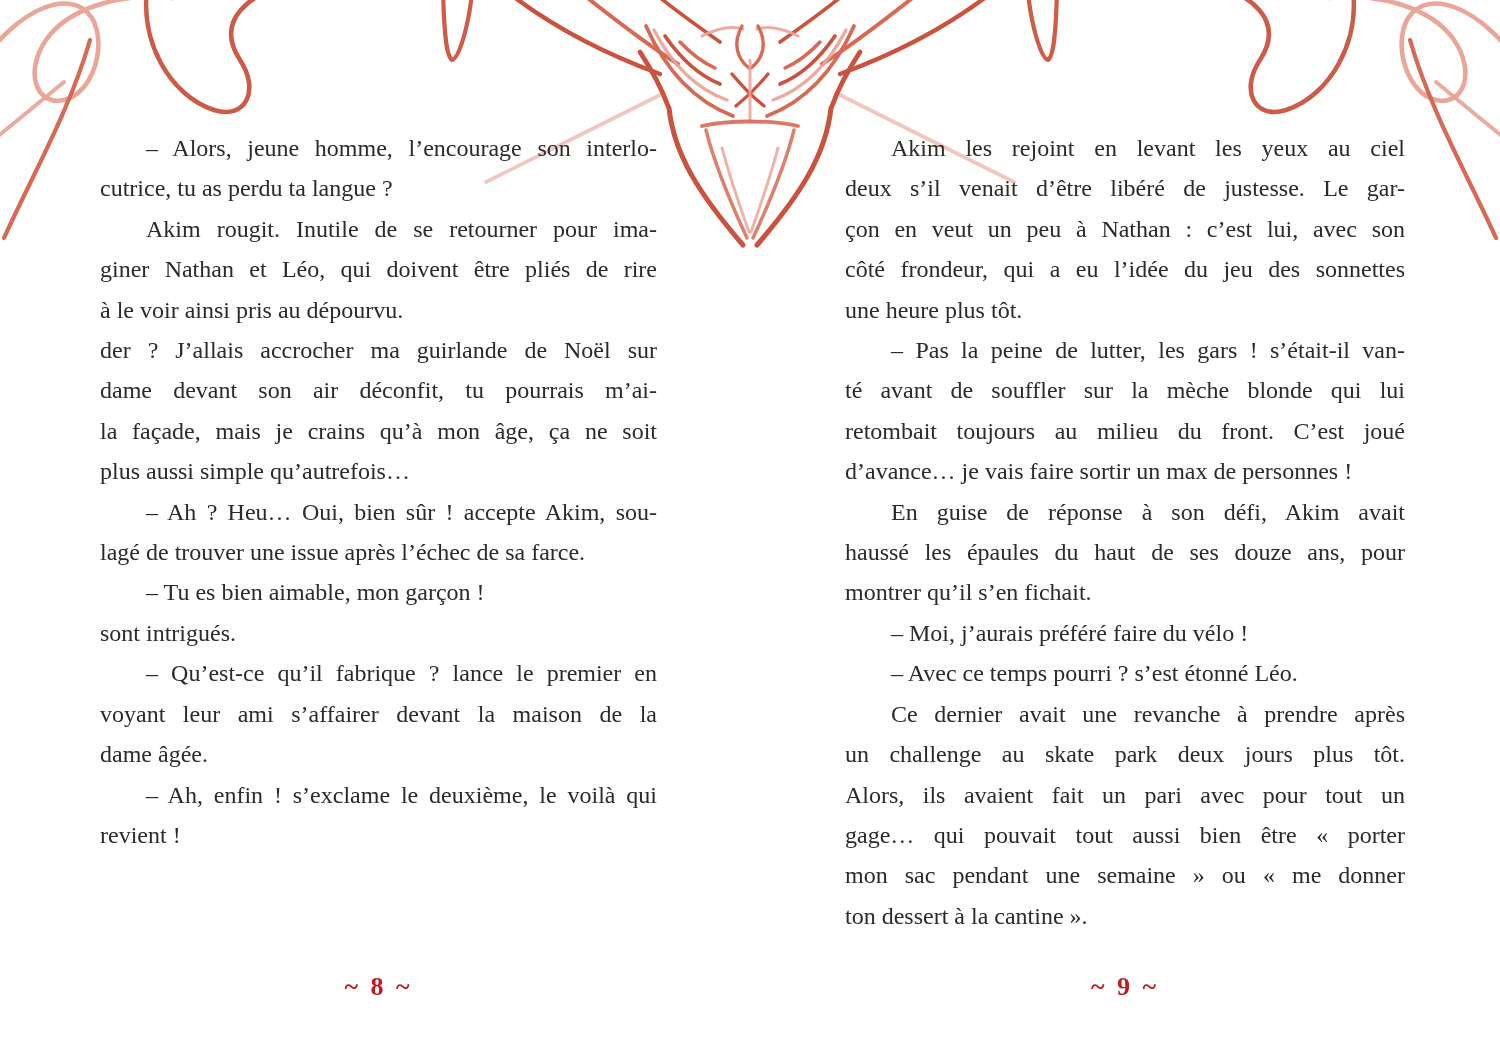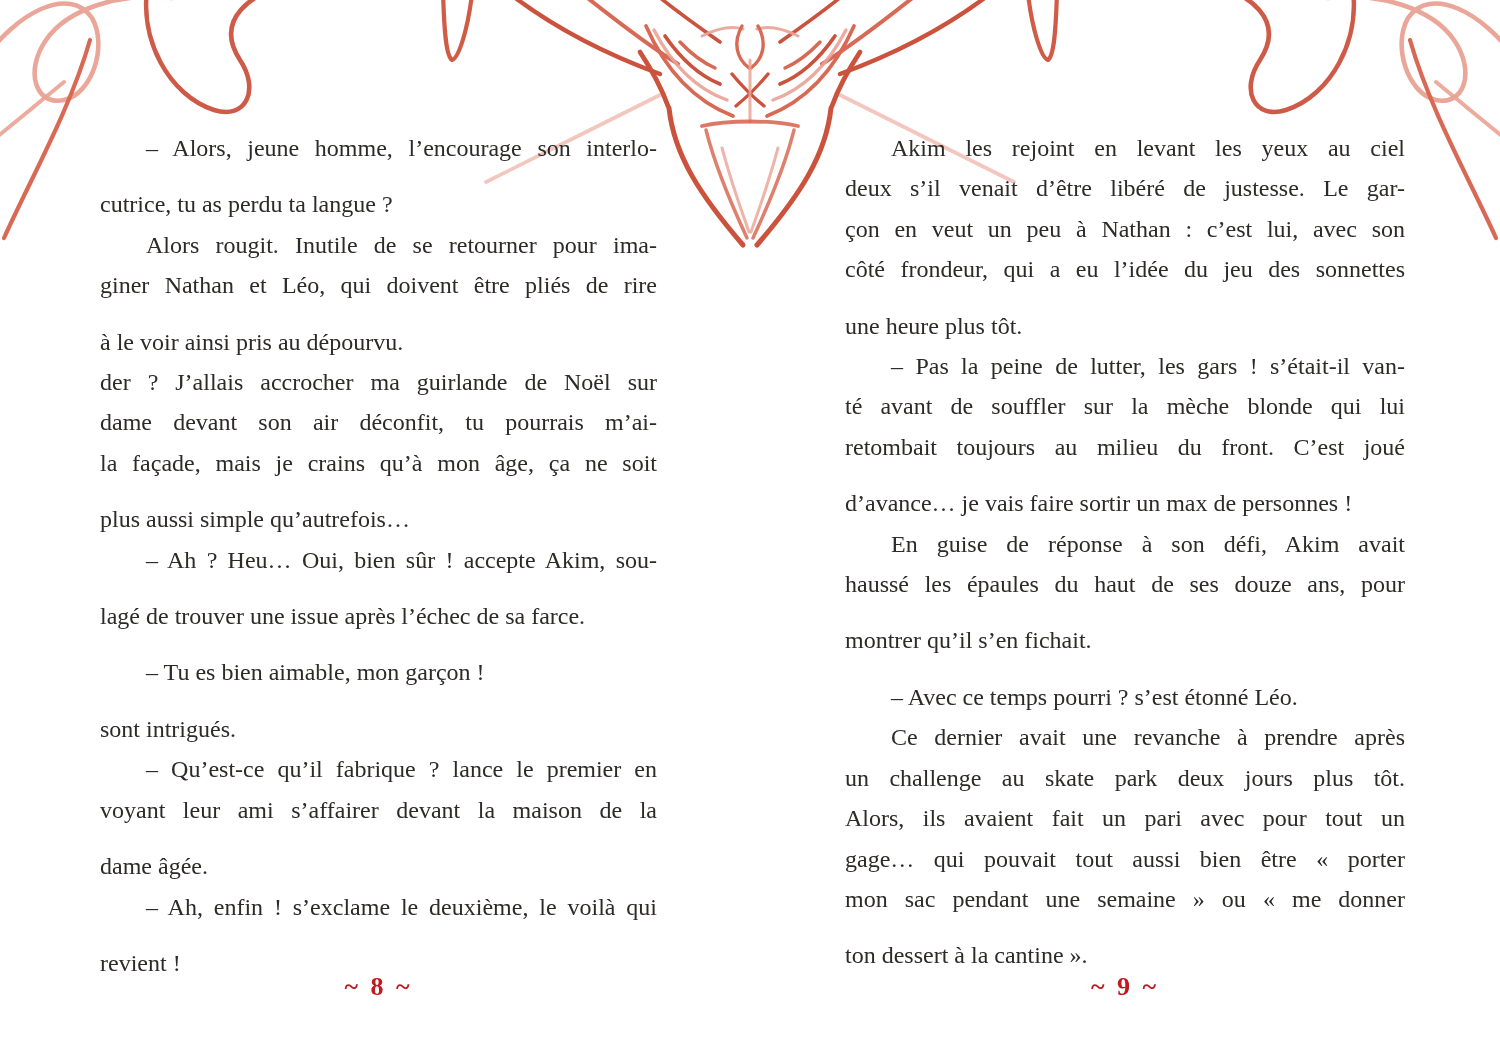--- a/index.html
+++ b/index.html
@@ -41,21 +41,21 @@
   .page-right .text-block { left: 95px;  width: 560px; }
   .line {
     font-size: 24px;
     line-height: 40.4px;
     color: #2d2a28;
     text-align: justify;
     text-align-last: justify;
     text-justify: inter-word;
     white-space: normal;
   }
-  .line.plast { text-align-last: left; margin-top: 16px; }
+  .line.plast { text-align-last: left; }
   .line.pfirst { text-indent: 46px; }
   .footer {
     position: absolute;
     top: 972px;
     font-weight: 700;
     font-size: 26px;
     color: #c11a21;
     text-align: center;
     letter-spacing: 3px;
   }
@@ -100,21 +100,21 @@
     <use href="#halfdeco" transform="translate(1500 0) scale(-1 1)"></use>
 
     <path d="M 750,60 C 750,82 750,104 750,122" stroke="#e9a294" stroke-width="3" stroke-opacity="0.85"></path>
     <path d="M 702,126 C 728,120 772,120 798,126" stroke="#d86a55" stroke-width="3.8" stroke-opacity="0.9"></path>
   </svg>
 
   <div class="page page-left">
     <div class="text-block">
         <div class="line pfirst">– Alors, jeune homme, l’encourage son interlo-</div>
         <div class="line plast">cutrice, tu as perdu ta langue ?</div>
-        <div class="line pfirst">Alors rougit. Inutile de se retourner pour ima-</div>
+        <div class="line pfirst">Akim rougit. Inutile de se retourner pour ima-</div>
         <div class="line">giner Nathan et Léo, qui doivent être pliés de rire</div>
         <div class="line plast">à le voir ainsi pris au dépourvu.</div>
         <div class="line">der ? J’allais accrocher ma guirlande de Noël sur</div>
         <div class="line">dame devant son air déconfit, tu pourrais m’ai-</div>
         <div class="line">la façade, mais je crains qu’à mon âge, ça ne soit</div>
         <div class="line plast">plus aussi simple qu’autrefois…</div>
         <div class="line pfirst">– Ah ? Heu… Oui, bien sûr ! accepte Akim, sou-</div>
         <div class="line plast">lagé de trouver une issue après l’échec de sa farce.</div>
         <div class="line pfirst plast">– Tu es bien aimable, mon garçon !</div>
         <div class="line plast">sont intrigués.</div>
@@ -134,20 +134,21 @@
         <div class="line">çon en veut un peu à Nathan : c’est lui, avec son</div>
         <div class="line">côté frondeur, qui a eu l’idée du jeu des sonnettes</div>
         <div class="line plast">une heure plus tôt.</div>
         <div class="line pfirst">– Pas la peine de lutter, les gars ! s’était-il van-</div>
         <div class="line">té avant de souffler sur la mèche blonde qui lui</div>
         <div class="line">retombait toujours au milieu du front. C’est joué</div>
         <div class="line plast">d’avance… je vais faire sortir un max de personnes !</div>
         <div class="line pfirst">En guise de réponse à son défi, Akim avait</div>
         <div class="line">haussé les épaules du haut de ses douze ans, pour</div>
         <div class="line plast">montrer qu’il s’en fichait.</div>
+        <div class="line pfirst plast">– Moi, j’aurais préféré faire du vélo !</div>
         <div class="line pfirst plast">– Avec ce temps pourri ? s’est étonné Léo.</div>
         <div class="line pfirst">Ce dernier avait une revanche à prendre après</div>
         <div class="line">un challenge au skate park deux jours plus tôt.</div>
         <div class="line">Alors, ils avaient fait un pari avec pour tout un</div>
         <div class="line">gage… qui pouvait tout aussi bien être « porter</div>
         <div class="line">mon sac pendant une semaine » ou « me donner</div>
         <div class="line plast">ton dessert à la cantine ».</div>
       </div>
     <div class="footer">~ 9 ~</div>
   </div>

